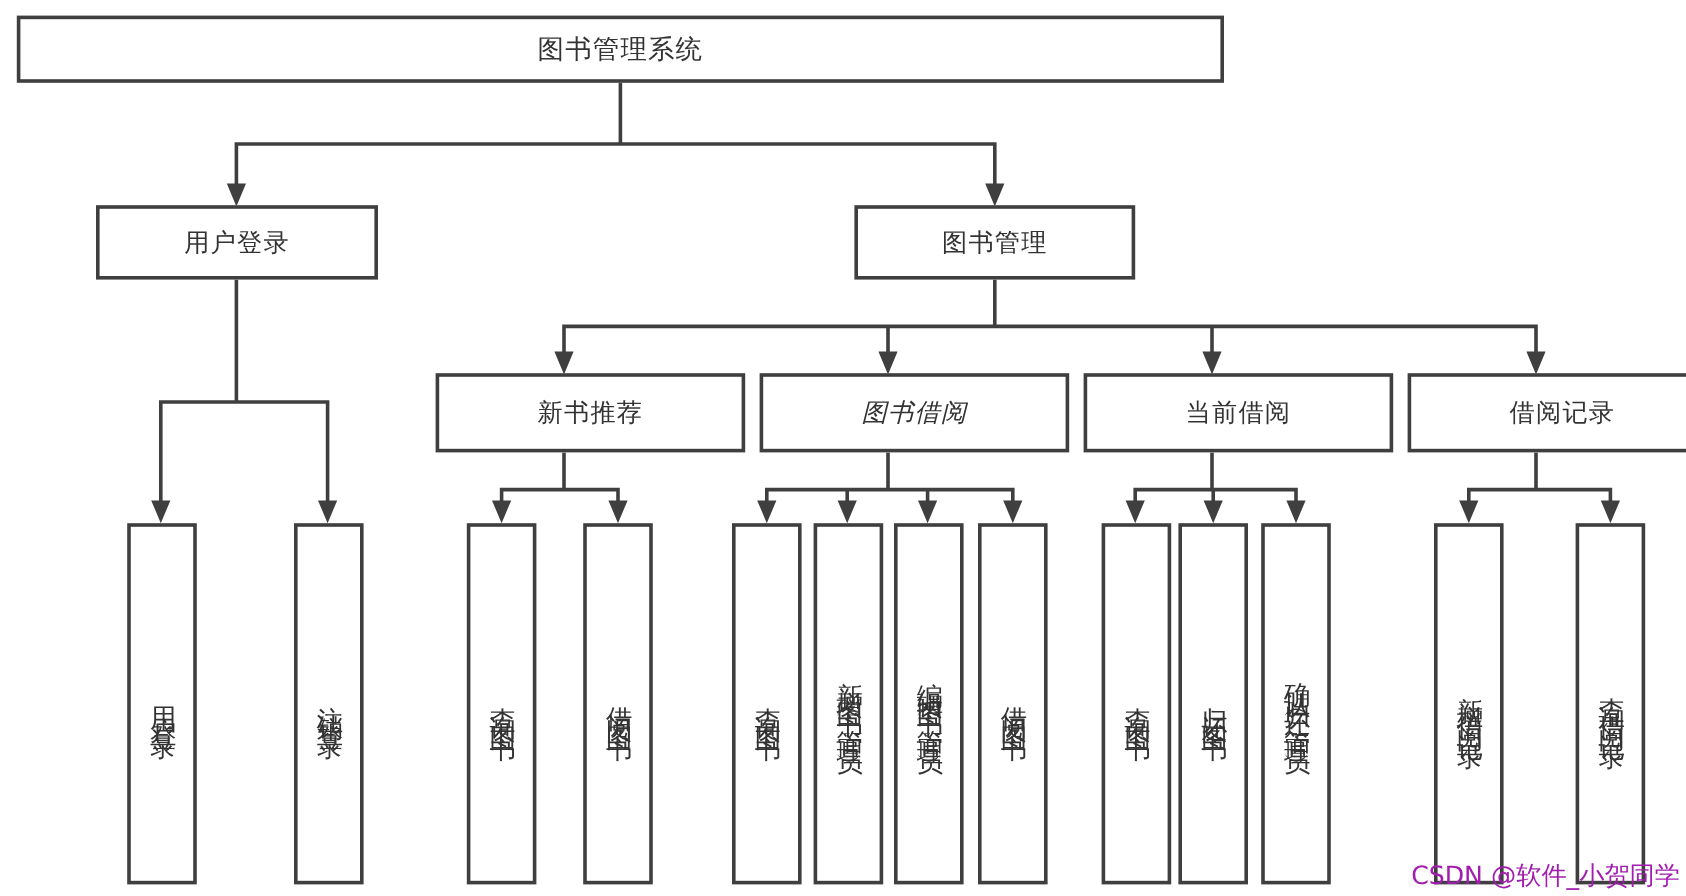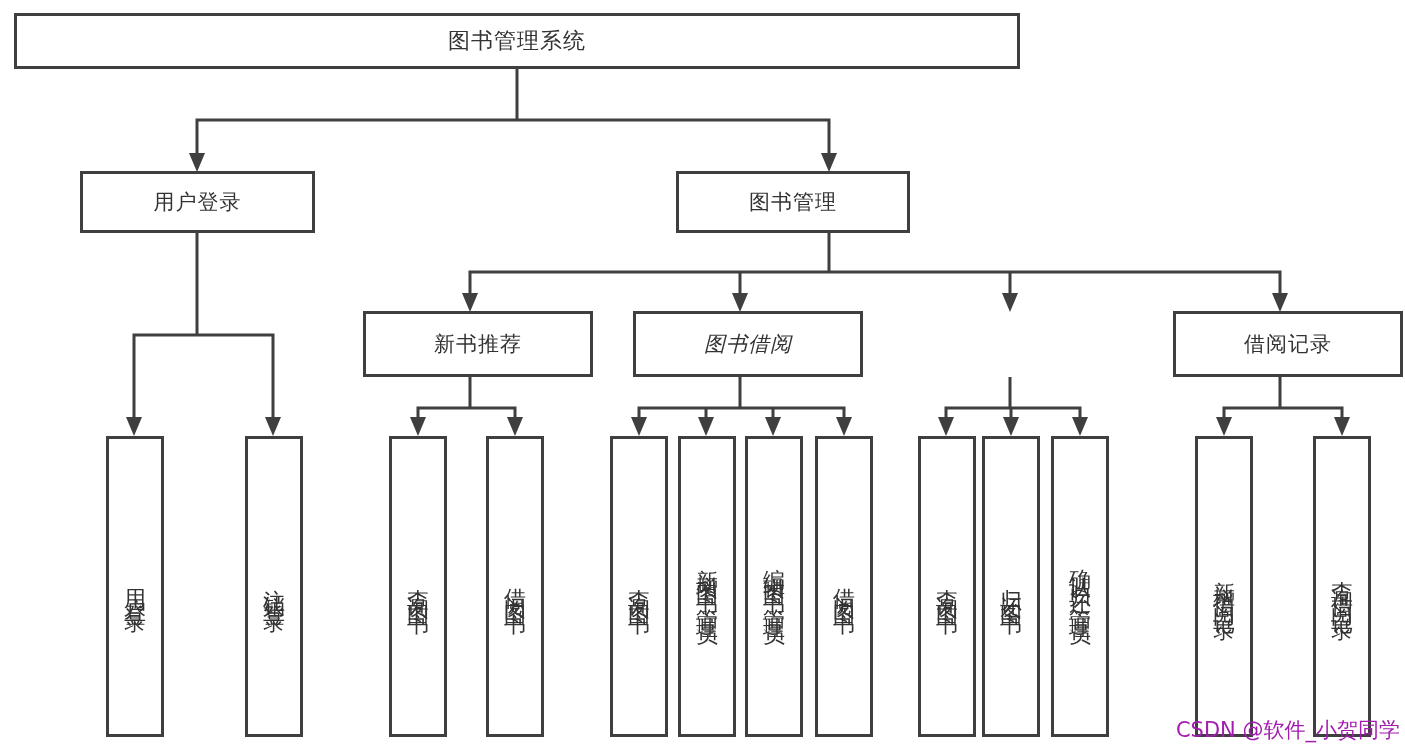--- a/index.html
+++ b/index.html
@@ -26,23 +26,23 @@
     writing-mode:vertical-rl;
     text-orientation:mixed;
     line-height:1;
     letter-spacing:8px;
     font-size:22px;
   }
   
   .n-root{left:14px;top:13px;width:1006px;height:56px;font-size:22px;}
   
   .n-user{left:80px;top:171px;width:235px;height:62px;}
-  .n-mgmt{left:676px;top:171px;width:234px;height:62px;}
+  .n-mgmt{left:712px;top:171px;width:234px;height:62px;}
   
-  .n-l3{top:311px;width:230px;height:66px;}
+  .n-l3{top:311px;width:258px;height:66px;}
   .n-nb{left:363px;}
   .n-bb{left:633px;font-style:italic;}
   .n-cb{left:903px;}
   .n-br{left:1173px;}
   
   .leaf{top:436px;width:58px;height:301px;}
   .lf-login{left:106px;}
   .lf-logout{left:245px;}
   .lf-nb1{left:389px;}
   .lf-nb2{left:486px;}
@@ -134,20 +134,23 @@
   <div class="box n-mgmt">
     <span>图书管理</span>
   </div>
 
   <div class="box n-l3 n-nb">
     <span>新书推荐</span>
   </div>
   <div class="box n-l3 n-bb">
     <span>图书借阅</span>
   </div>
+  <div class="box n-l3 n-cb">
+    <span>当前借阅</span>
+  </div>
   <div class="box n-l3 n-br">
     <span>借阅记录</span>
   </div>
 
   <div class="box vbox leaf lf-login">
     <span>用户登录</span>
   </div>
   <div class="box vbox leaf lf-logout">
     <span>注销登录</span>
   </div>

